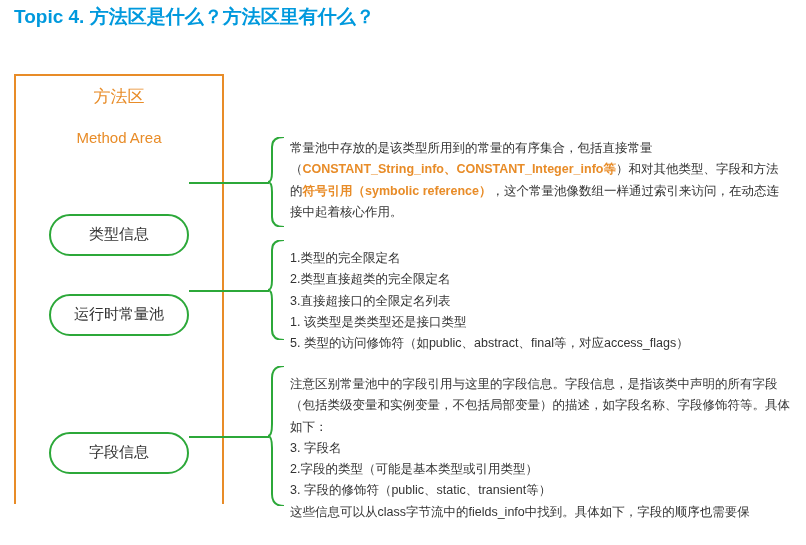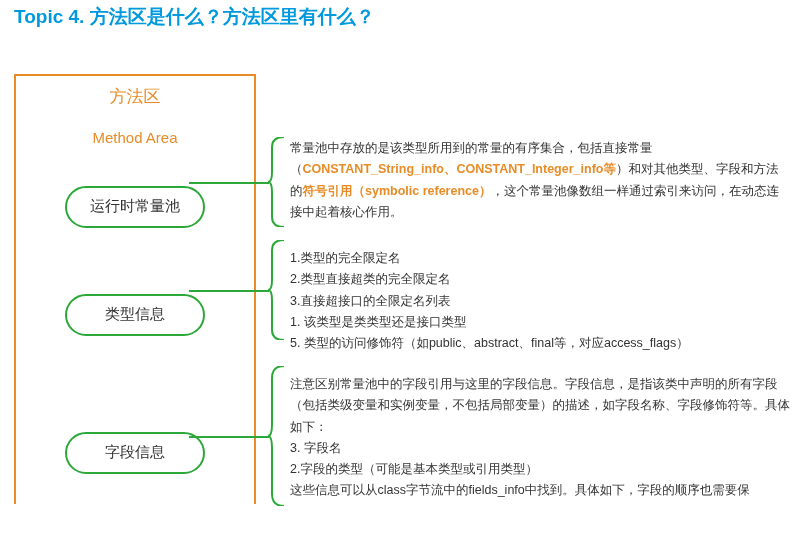--- a/index.html
+++ b/index.html
@@ -1,19 +1,19 @@
 <!DOCTYPE html>
 <html><head>
 <meta charset="utf-8">
 <style>
 * { box-sizing: border-box; margin: 0; padding: 0; }
 body { font-family: "Microsoft YaHei", Arial, sans-serif; background: #fff; width: 806px; height: 545px; overflow: hidden; position: relative; }
 .title { color: #0099dd; font-size: 19px; font-weight: bold; padding: 4px 14px; }
 .container { position: relative; margin-top: 40px; }
-.method-area-box { position: absolute; left: 14px; top: 0; width: 242px; height: 430px; border: 2px solid #e88c28; border-bottom: none; padding-top: 10px; }
+.method-area-box { position: absolute; left: 14px; top: 0; width: 210px; height: 430px; border: 2px solid #e88c28; border-bottom: none; padding-top: 10px; }
 .method-area-title { text-align: center; line-height: 1.3; }
 .method-area-cn { color: #e88c28; font-size: 17px; }
 .method-area-en { color: #e88c28; font-size: 15px; margin-top: 20px; }
 .pill { display: flex; align-items: center; justify-content: center; border: 2px solid #2ca839; border-radius: 24px; width: 140px; height: 42px; color: #333; font-size: 15px; margin: 0 auto; background: #fff; position: relative; }
 .pill-1 { margin-top: 38px; }
 .pill-2 { margin-top: 66px; }
 .pill-3 { margin-top: 96px; }
 .connector { position: absolute; border-top: 2px solid #2ca839; }
 .desc { position: absolute; left: 290px; width: 500px; font-size: 12.5px; color: #333; line-height: 1.7; }
 .desc-1 { top: 64px; }
@@ -28,22 +28,22 @@
 
 <div class="title">Topic 4. 方法区是什么？方法区里有什么？</div>
 
 <div class="container">
 
   <div class="method-area-box">
     <div class="method-area-title">
       <div class="method-area-cn">方法区</div>
       <div class="method-area-en">Method Area</div>
     </div>
+    <div class="pill pill-2">类型信息</div>
     <div class="pill pill-1">运行时常量池</div>
-    <div class="pill pill-2">类型信息</div>
     <div class="pill pill-3">字段信息</div>
   </div>
 
   <div class="connector" style="left:189px; top:108px; width:80px;"></div>
   <div class="connector" style="left:189px; top:216px; width:80px;"></div>
   <div class="connector" style="left:189px; top:362px; width:80px;"></div>
 
   <div class="bracket" style="left:268px; top:63px;">
     <svg width="18" height="90">
         <path d="M16 0 Q4 0 4 10 L4 35 Q4 45 0 45 Q4 45 4 55 L4 80 Q4 90 16 90" fill="none" stroke="#2ca839" stroke-width="2"></path>
@@ -69,16 +69,17 @@
     <div>2.类型直接超类的完全限定名</div>
     <div>3.直接超接口的全限定名列表</div>
     <div>1. 该类型是类类型还是接口类型</div>
     <div>5. 类型的访问修饰符（如public、abstract、final等，对应access_flags）</div>
   </div>
 
   <div class="desc desc-3">
     <div>注意区别常量池中的字段引用与这里的字段信息。字段信息，是指该类中声明的所有字段（包括类级变量和实例变量，不包括局部变量）的描述，如字段名称、字段修饰符等。具体如下：</div>
     <div>3. 字段名</div>
     <div>2.字段的类型（可能是基本类型或引用类型）</div>
+    <div>3. 字段的修饰符（public、static、transient等）</div>
     <div>这些信息可以从class字节流中的fields_info中找到。具体如下，字段的顺序也需要保</div>
   </div>
 
 </div>
 
 </body></html>

